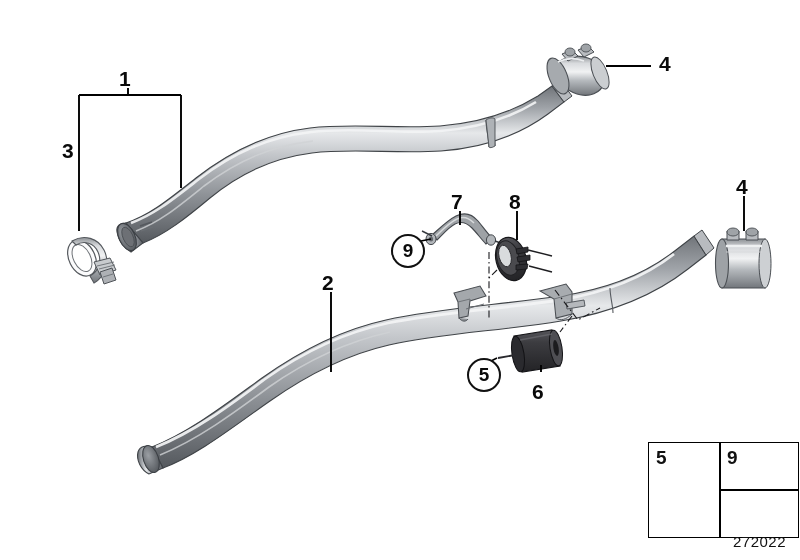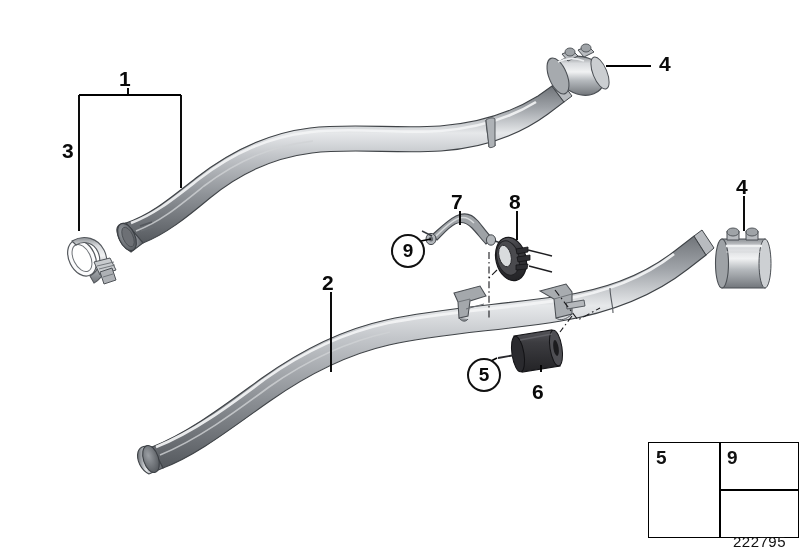--- a/index.html
+++ b/index.html
@@ -322,14 +322,14 @@
   <div class="circ-callout" style="left:391px;top:234px;">9</div>
   <div class="circ-callout" style="left:467px;top:358px;">5</div>
 
   <div class="legendbox" style="left:648px;top:442px;width:72px;height:96px;"></div>
   <div class="legendbox" style="left:720px;top:442px;width:79px;height:48px;"></div>
   <div class="legendbox" style="left:720px;top:490px;width:79px;height:48px;"></div>
 
   <div class="legend-num" style="left:656px;top:447px;">5</div>
   <div class="legend-num" style="left:727px;top:447px;">9</div>
 
-  <div id="diagram-id">222795</div>
+  <div id="diagram-id">272022</div>
 </div>
 
 </body></html>

